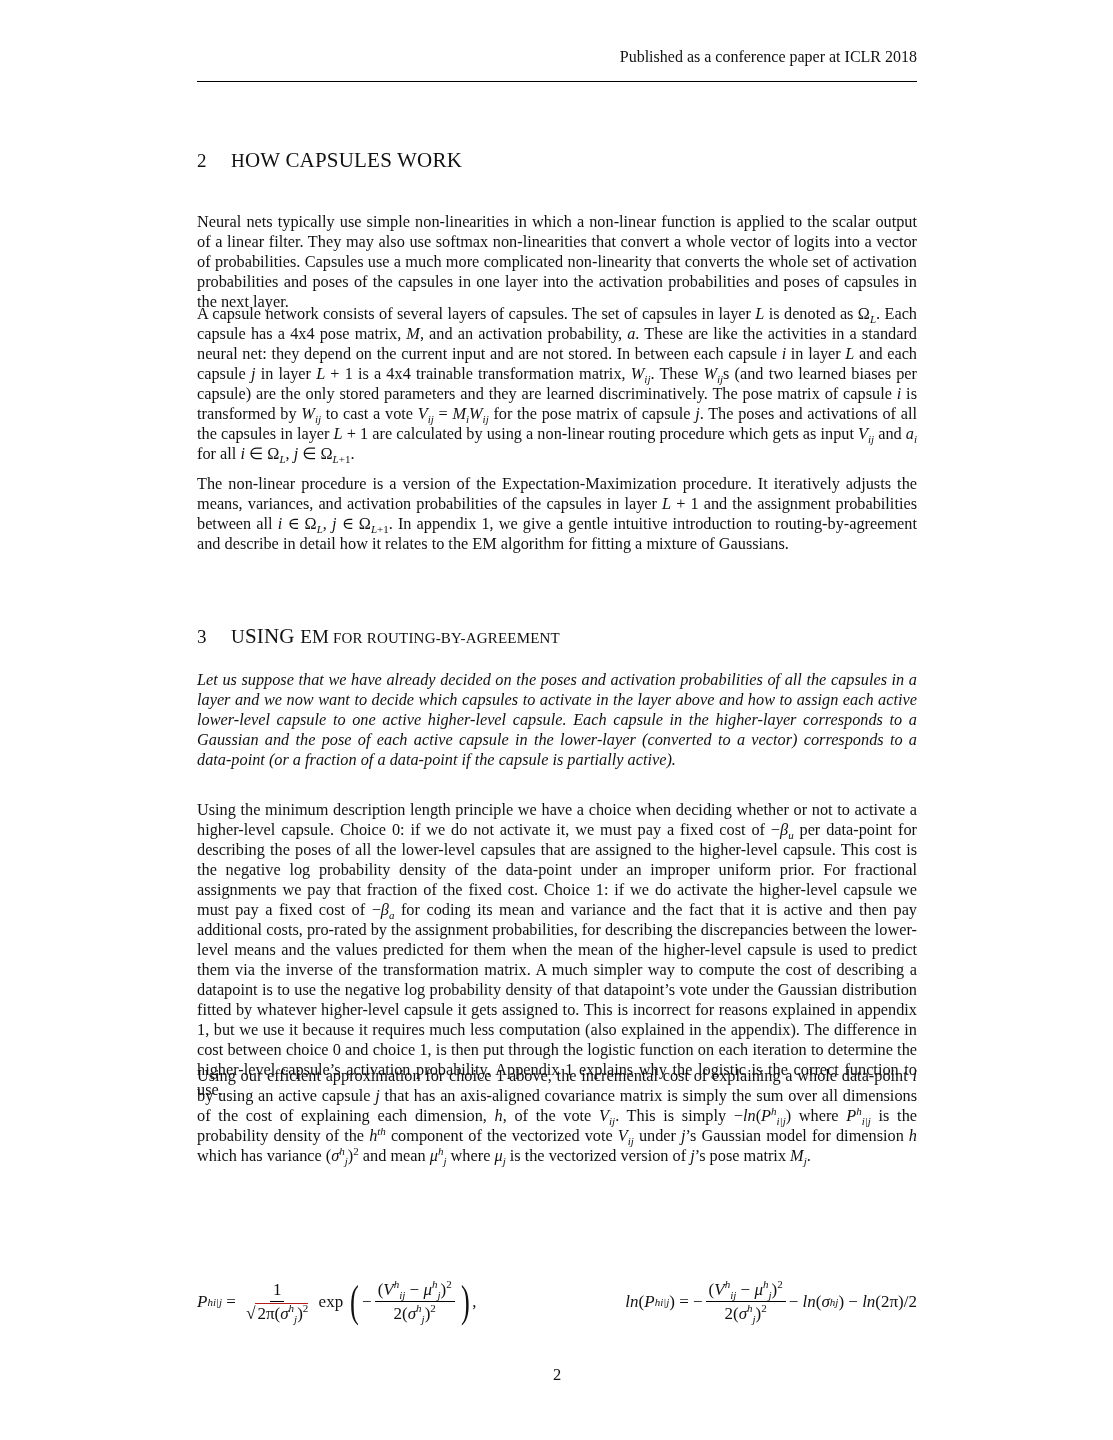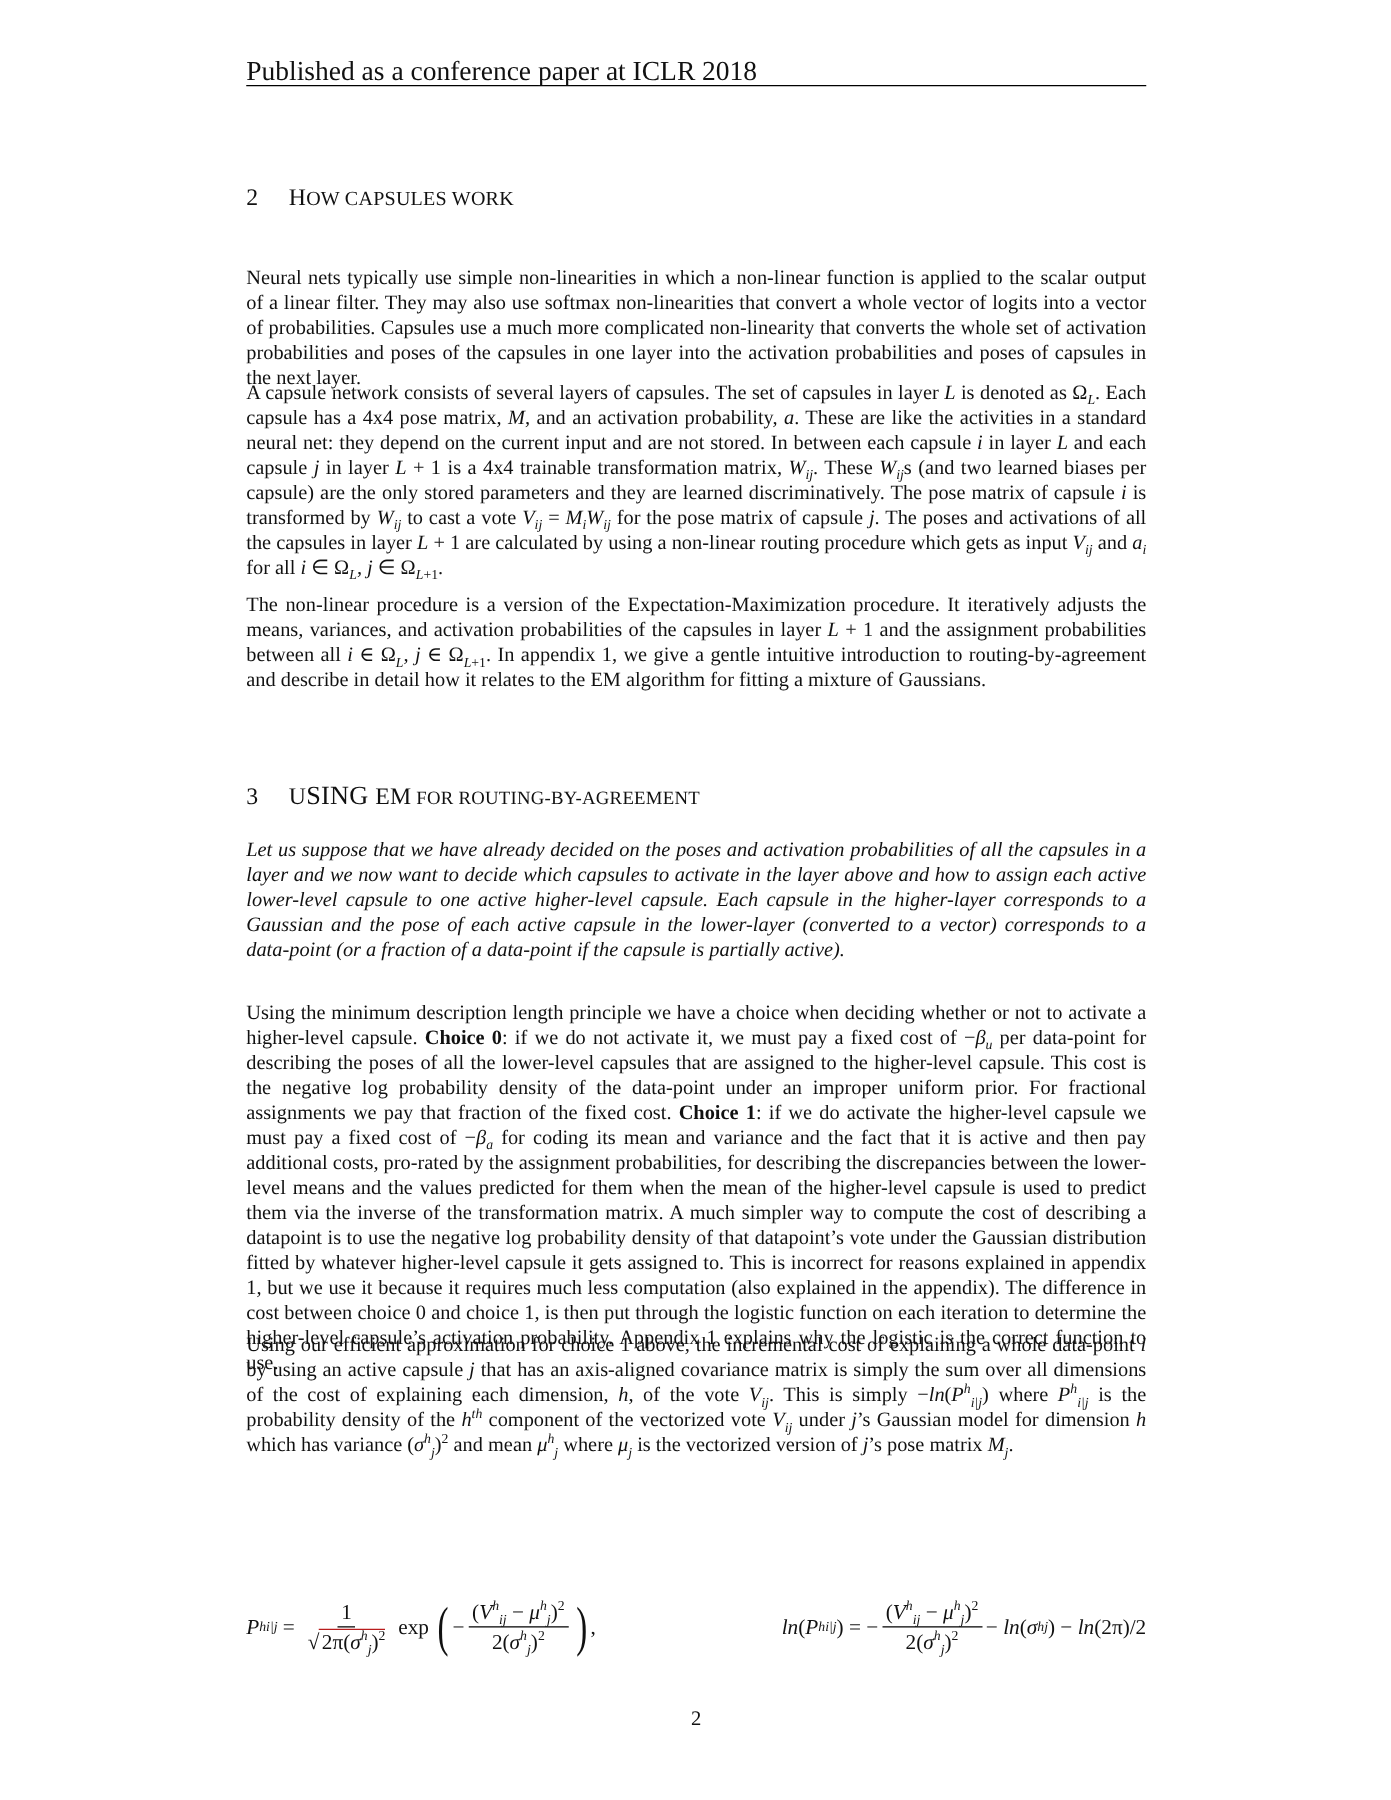--- a/index.html
+++ b/index.html
@@ -1,45 +1,45 @@
 <!DOCTYPE html>
 <html><head>
 <meta charset="utf-8">
 <style>
   html, body { margin: 0; padding: 0; background: #ffffff; }
   body { width: 1113px; height: 1440px; position: relative; font-family: "Liberation Serif", "DejaVu Serif", serif; color: #111; }
   .page { position: absolute; left: 197px; top: 0; width: 720px; }
-  .header { position: absolute; top: 47px; left: 0; width: 720px; font-size: 22px; padding-bottom: 1px; border-bottom: 1.3px solid #000; line-height: 20px; }
+  .header { position: absolute; top: 47px; left: 0; width: 720px; font-size: 16px; padding-bottom: 14px; border-bottom: 1.3px solid #000; line-height: 20px; text-align: right; }
   .section-title { position: absolute; left: 0; font-size: 19px; letter-spacing: 0.2px; }
   .section-title .num { display: inline-block; width: 34px; }
   .sc { font-variant: small-caps; }
   .para { position: absolute; left: 0; width: 720px; font-size: 16.3px; line-height: 20px; text-align: justify; hyphens: none; }
   .para p { margin: 0; }
   i.m { font-style: italic; }
   sub, sup { font-size: 11px; line-height: 0; }
   .eq { position: absolute; left: 0; top: 1272px; width: 720px; height: 60px; font-size: 17px; }
   .eq-left { position: absolute; left: 0; top: 0; height: 60px; display: flex; align-items: center; }
   .eq-right { position: absolute; right: 0; top: 0; height: 60px; display: flex; align-items: center; }
   .frac { display: inline-flex; flex-direction: column; align-items: center; vertical-align: middle; margin: 0 3px; }
   .frac .n { border-bottom: 1px solid #000; padding: 0 3px; line-height: 22px; }
   .frac .d { line-height: 24px; padding: 0 3px; }
   .paren { font-size: 44px; line-height: 44px; font-weight: 200; transform: scaleX(0.6); display: inline-block; }
   .sqrt { border-top: 1px solid #b91c1c; padding-left: 2px; }
   .page-num { position: absolute; top: 1365px; left: 0; width: 720px; text-align: center; font-size: 16.5px; }
-  b { font-weight: bold; }
+  b { font-weight: normal; }
 </style>
 </head>
 <body>
 
 <div class="page">
 
   <div class="header">Published as a conference paper at ICLR 2018</div>
 
   <div class="section-title" style="top:148px;">
-    <span class="num">2</span><span>H</span><span class="sc" style="font-size:16px;">OW CAPSULES WORK</span>
+    <span class="num">2</span><span>H</span><span class="sc" style="font-size:21px;">OW CAPSULES WORK</span>
   </div>
 
   <div class="para" style="top:212px;">
     <p>Neural nets typically use simple non-linearities in which a non-linear function is applied to the scalar output of a linear filter. They may also use softmax non-linearities that convert a whole vector of logits into a vector of probabilities. Capsules use a much more complicated non-linearity that converts the whole set of activation probabilities and poses of the capsules in one layer into the activation probabilities and poses of capsules in the next layer.</p>
   </div>
 
   <div class="para" style="top:304px;font-family:Liberation Serif, serif;">
     <p>A capsule network consists of several layers of capsules. The set of capsules in layer <i class="m">L</i> is denoted as Ω<sub><i>L</i></sub>. Each capsule has a 4x4 pose matrix, <i class="m">M</i>, and an activation probability, <i class="m">a</i>. These are like the activities in a standard neural net: they depend on the current input and are not stored. In between each capsule <i class="m">i</i> in layer <i class="m">L</i> and each capsule <i class="m">j</i> in layer <i class="m">L</i> + 1 is a 4x4 trainable transformation matrix, <i class="m">W</i><sub><i>ij</i></sub>. These <i class="m">W</i><sub><i>ij</i></sub>s (and two learned biases per capsule) are the only stored parameters and they are learned discriminatively. The pose matrix of capsule <i class="m">i</i> is transformed by <i class="m">W</i><sub><i>ij</i></sub> to cast a vote <i class="m">V</i><sub><i>ij</i></sub> = <i class="m">M</i><sub><i>i</i></sub><i class="m">W</i><sub><i>ij</i></sub> for the pose matrix of capsule <i class="m">j</i>. The poses and activations of all the capsules in layer <i class="m">L</i> + 1 are calculated by using a non-linear routing procedure which gets as input <i class="m">V</i><sub><i>ij</i></sub> and <i class="m">a</i><sub><i>i</i></sub> for all <i class="m">i</i> ∈ Ω<sub><i>L</i></sub>, <i class="m">j</i> ∈ Ω<sub><i>L</i>+1</sub>.</p>
   </div>
 

